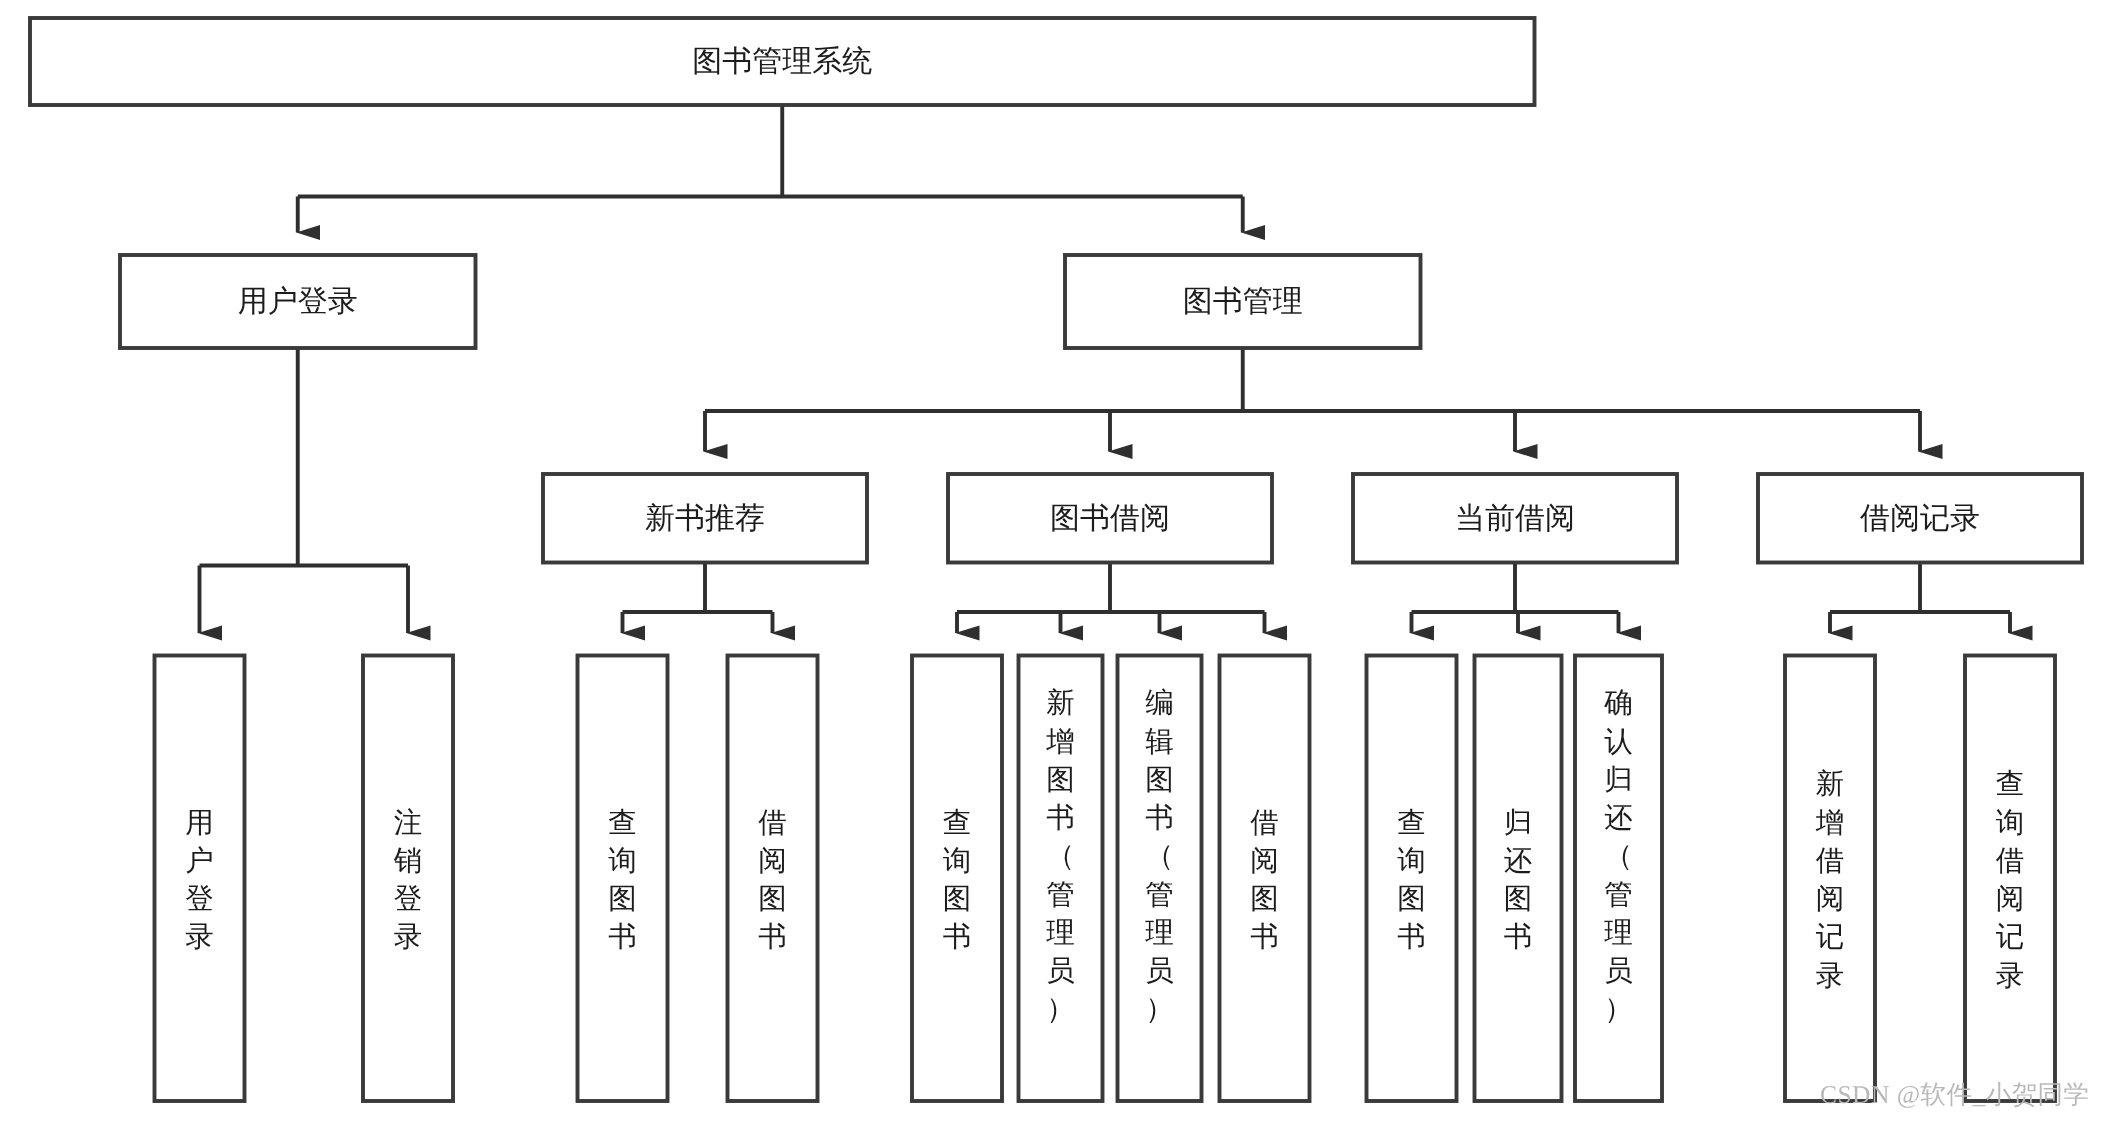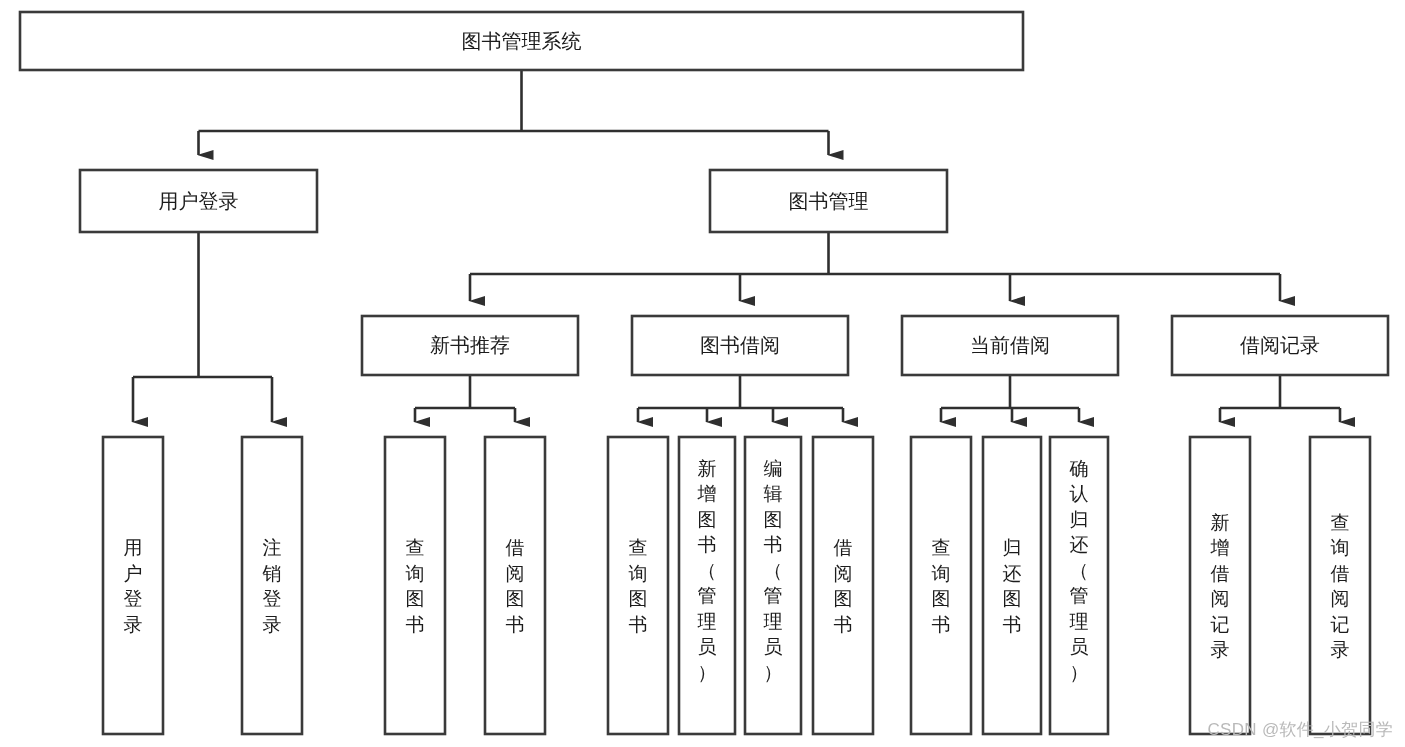--- a/index.html
+++ b/index.html
@@ -46,21 +46,21 @@
   .node-label-v {
     font-family: "DejaVu Sans", "Liberation Sans", sans-serif;
     font-size: 19px;
     fill: #1c1c1c;
     text-anchor: middle;
   }
   .watermark {
     position: absolute;
     right: 12px;
     bottom: 6px;
-    font-family: Liberation Sans, sans-serif;
+    font-family: Liberation Serif, serif;
     font-size: 17px;
     color: #b9b9b9;
     white-space: nowrap;
     letter-spacing: 0.3px;
     pointer-events: none;
   }
 </style>
 </head>
 <body>
 

